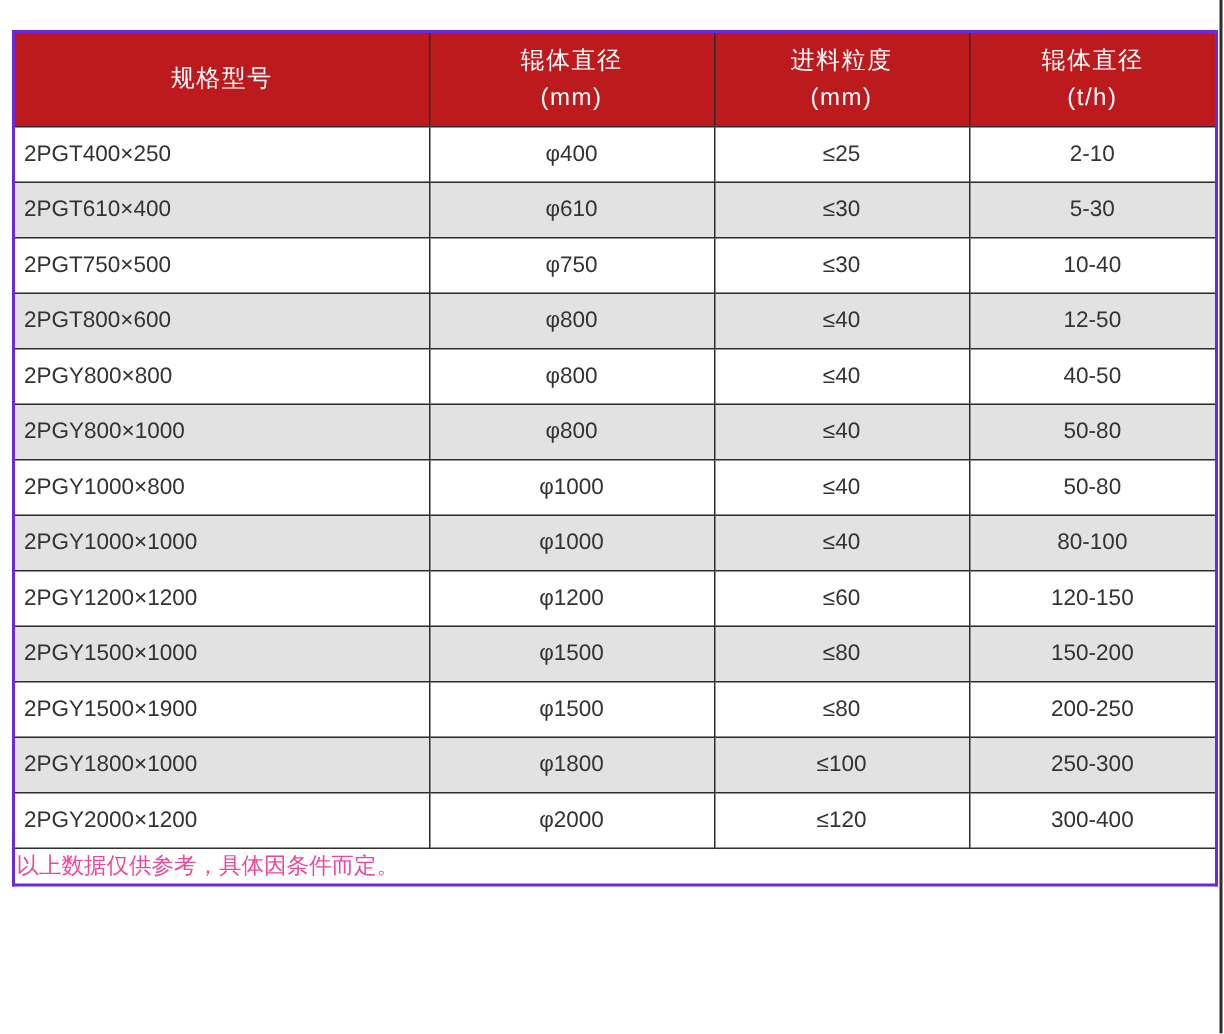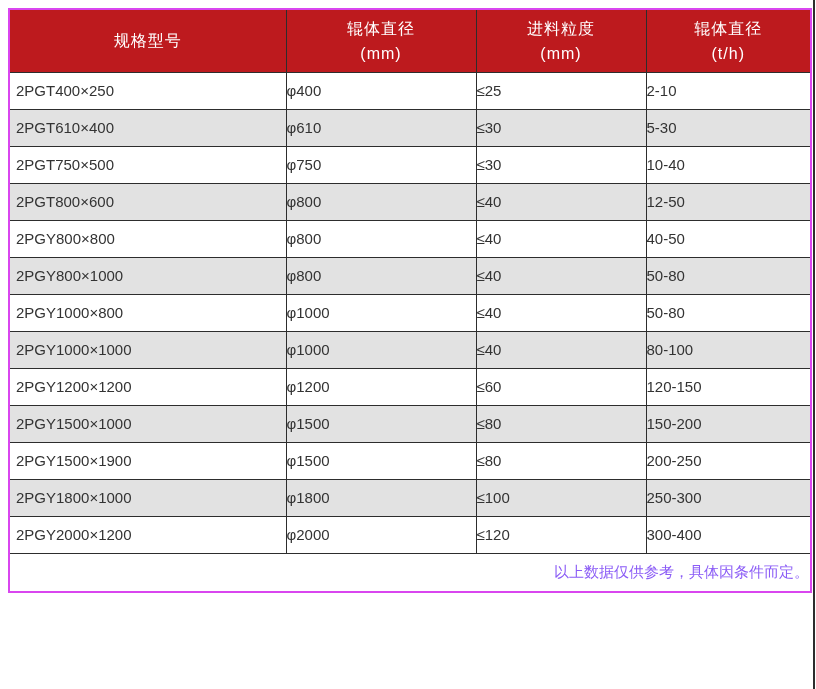--- a/index.html
+++ b/index.html
@@ -20,25 +20,25 @@
     position: absolute;
     top: 0;
     left: 813px;
     width: 2px;
     height: 689px;
     background: #2d2d2d;
   }
   table.spec-table {
     position: absolute;
     left: 8px;
-    top: 8px;
+    top: 20px;
     width: 802px;
     border-collapse: collapse;
     table-layout: fixed;
-    border: 2px solid #d946ef;
+    border: 2px solid #6d28d9;
   }
   .spec-table th, .spec-table td {
     border: 1px solid #2d2d2d;
     box-sizing: border-box;
   }
   .spec-table thead th {
     background: #bd1a1e;
     color: #ffffff;
     height: 63px;
     font-size: 16px;
@@ -49,36 +49,37 @@
     line-height: 25px;
     padding: 0;
   }
   .spec-table thead th .sub-label:empty { display: none; }
   .spec-table thead th .main-label,
   .spec-table thead th .sub-label { display: block; }
   .spec-table tbody td {
     height: 37px;
     font-size: 15px;
     color: #333333;
+    text-align: center;
     vertical-align: middle;
     padding: 0;
     background: #ffffff;
   }
   .spec-table tbody tr:nth-child(even) td {
     background: #e2e2e2;
   }
   .spec-table tbody td.model-cell {
     text-align: left;
     padding-left: 6px;
   }
   .spec-table tfoot td {
-    height: 39px;
+    height: 25px;
     font-size: 15px;
-    color: #8b5cf6;
-    text-align: right;
+    color: #ec4899;
+    text-align: left;
     vertical-align: middle;
     background: #ffffff;
   }
 </style>
 </head>
 <body>
 
 <div class="page">
 
   <table class="spec-table">

